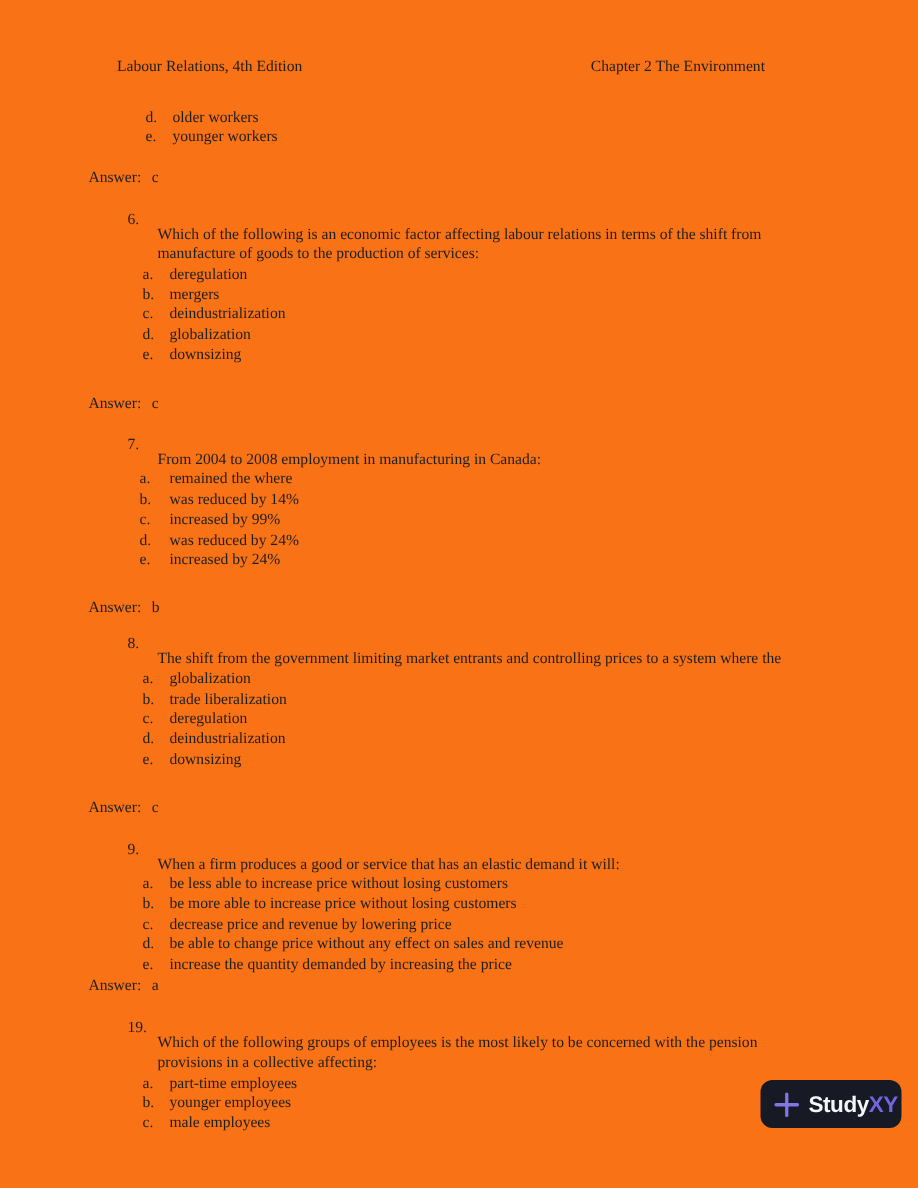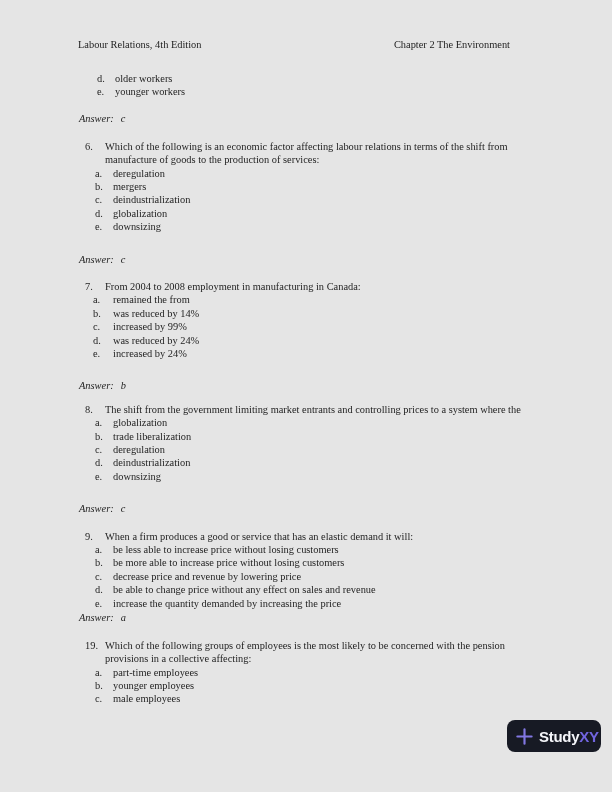--- a/index.html
+++ b/index.html
@@ -1,20 +1,20 @@
 <!DOCTYPE html>
 <html><head>
 <meta charset="utf-8">
 <style>
   html, body { margin: 0; padding: 0; background: #ffffff; }
   .page {
     position: relative;
     width: 612px;
     height: 792px;
-    background: #e5e5e5;
+    background: #f97316;
     font-family: "Liberation Serif", serif;
     font-size: 10.4px;
     line-height: 13.4px;
     color: #1e1e1e;
     overflow: hidden;
   }
   .header {
     display: flex;
     justify-content: space-between;
     padding: 38px 102px 0 78px;
@@ -24,23 +24,23 @@
   .opt { display: flex; margin-left: 95px; }
   .opt-letter { flex: none; width: 18px; }
   .opt-text { flex: 1; }
   .q7-opts .opt { margin-left: 93px; }
   .q7-opts .opt-letter { width: 20px; }
   .question { display: flex; margin-top: 14px; }
   .question.m6  { margin-top: 14.5px; }
   .question.m8  { margin-top: 10px; }
   .question.m10 { margin-top: 14.5px; }
   .q-num { flex: none; width: 20px; margin-left: 85px; }
-  .q-text { flex: none; width: 482px; }
+  .q-text { flex: none; width: 482px; margin-top: 10px; }
   .q-line { display: block; }
-  .answer { margin-left: 79px; margin-top: 19px; font-style: italic; }
+  .answer { margin-left: 59px; margin-top: 19px; }
   .answer--after-carry { margin-top: 13px; }
   .answer--tight { margin-top: 0.8px; }
   .answer-value { margin-left: 7px; }
   .page-num {
     position: absolute;
     top: 734px;
     left: 0;
     width: 506px;
     text-align: right;
   }
@@ -125,21 +125,21 @@
 
   <div class="question">
     <span class="q-num">7.</span>
     <span class="q-text">
       <span class="q-line">From 2004 to 2008 employment in manufacturing in Canada:</span>
     </span>
   </div>
   <div class="q7-opts">
     <div class="opt">
       <span class="opt-letter">a.</span>
-      <span class="opt-text">remained the from</span>
+      <span class="opt-text">remained the where</span>
     </div>
     <div class="opt">
       <span class="opt-letter">b.</span>
       <span class="opt-text">was reduced by 14%</span>
     </div>
     <div class="opt">
       <span class="opt-letter">c.</span>
       <span class="opt-text">increased by 99%</span>
     </div>
     <div class="opt">

